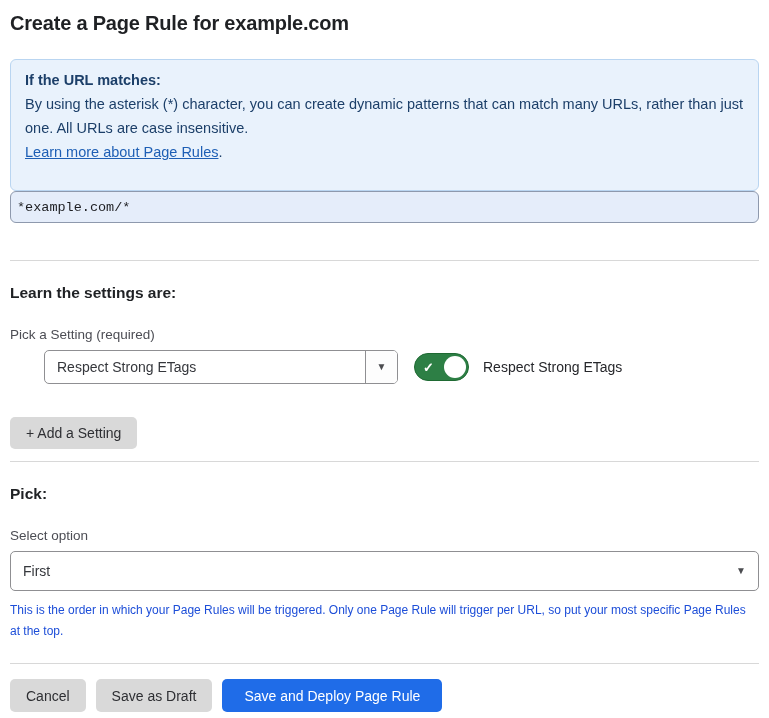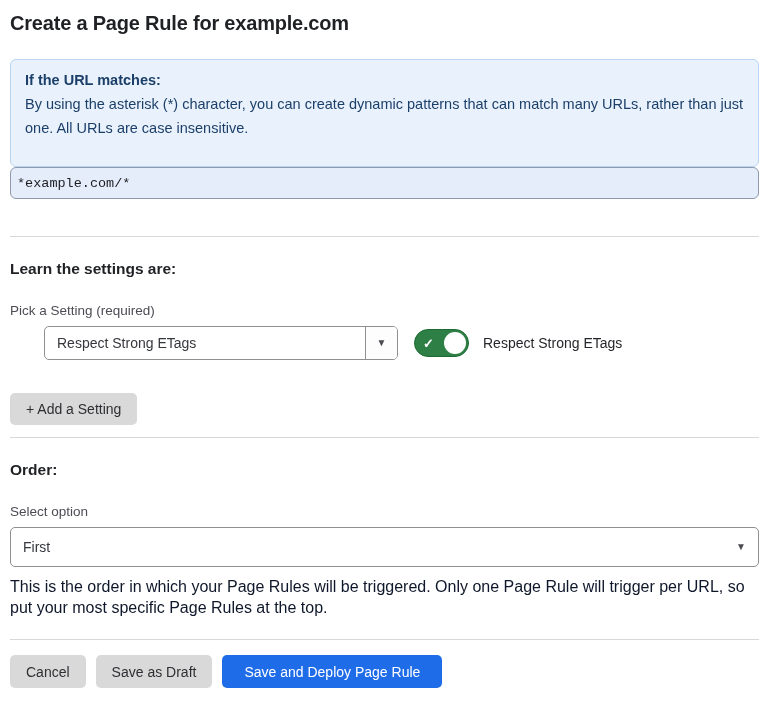--- a/index.html
+++ b/index.html
@@ -178,43 +178,44 @@
     align-items: center;
     justify-content: space-between;
     padding: 0 12px;
     font-size: 14px;
     color: #35373c;
     cursor: pointer;
   }
 
   .help-text {
     margin-top: 9px;
-    font-size: 16px;
+    font-size: 12px;
     line-height: 21px;
-    color: #0f172a;
+    color: #1d4ed8;
     max-width: 745px;
   }
 
   .footer {
     margin-top: 15px;
     display: flex;
     align-items: center;
     gap: 10px;
   }
 </style>
 </head>
 <body>
 
 <div class="container">
 
   <h1 class="page-title">Create a Page Rule for example.com</h1>
 
   <div class="info-box">
     <div class="info-heading">If the URL matches:</div>
     <div class="info-body">By using the asterisk (*) character, you can create dynamic patterns that can match many URLs, rather than just one. All URLs are case insensitive.</div>
+    <div><a class="info-link">Learn more about Page Rules</a><span>.</span></div>
   </div>
 
   <input class="url-input" type="text" value="*example.com/*" style="">
 
   <hr class="divider divider-1">
 
   <h2 class="section-heading">Learn the settings are:</h2>
 
   <label class="field-label">Pick a Setting (required)</label>
 
@@ -229,21 +230,21 @@
       <span class="toggle-check">✓</span>
       <span class="toggle-knob"></span>
     </div>
     <span class="toggle-text">Respect Strong ETags</span>
   </div>
 
   <button class="btn btn-gray add-setting-btn">+ Add a Setting</button>
 
   <hr class="divider divider-2">
 
-  <h2 class="section-heading">Order:</h2>
+  <h2 class="section-heading">Pick:</h2>
 
   <label class="field-label">Select option</label>
 
   <div class="order-select">
     <span>First</span>
     <span class="caret-icon">▼</span>
   </div>
 
   <p class="help-text">This is the order in which your Page Rules will be triggered. Only one Page Rule will trigger per URL, so put your most specific Page Rules at the top.</p>
 

